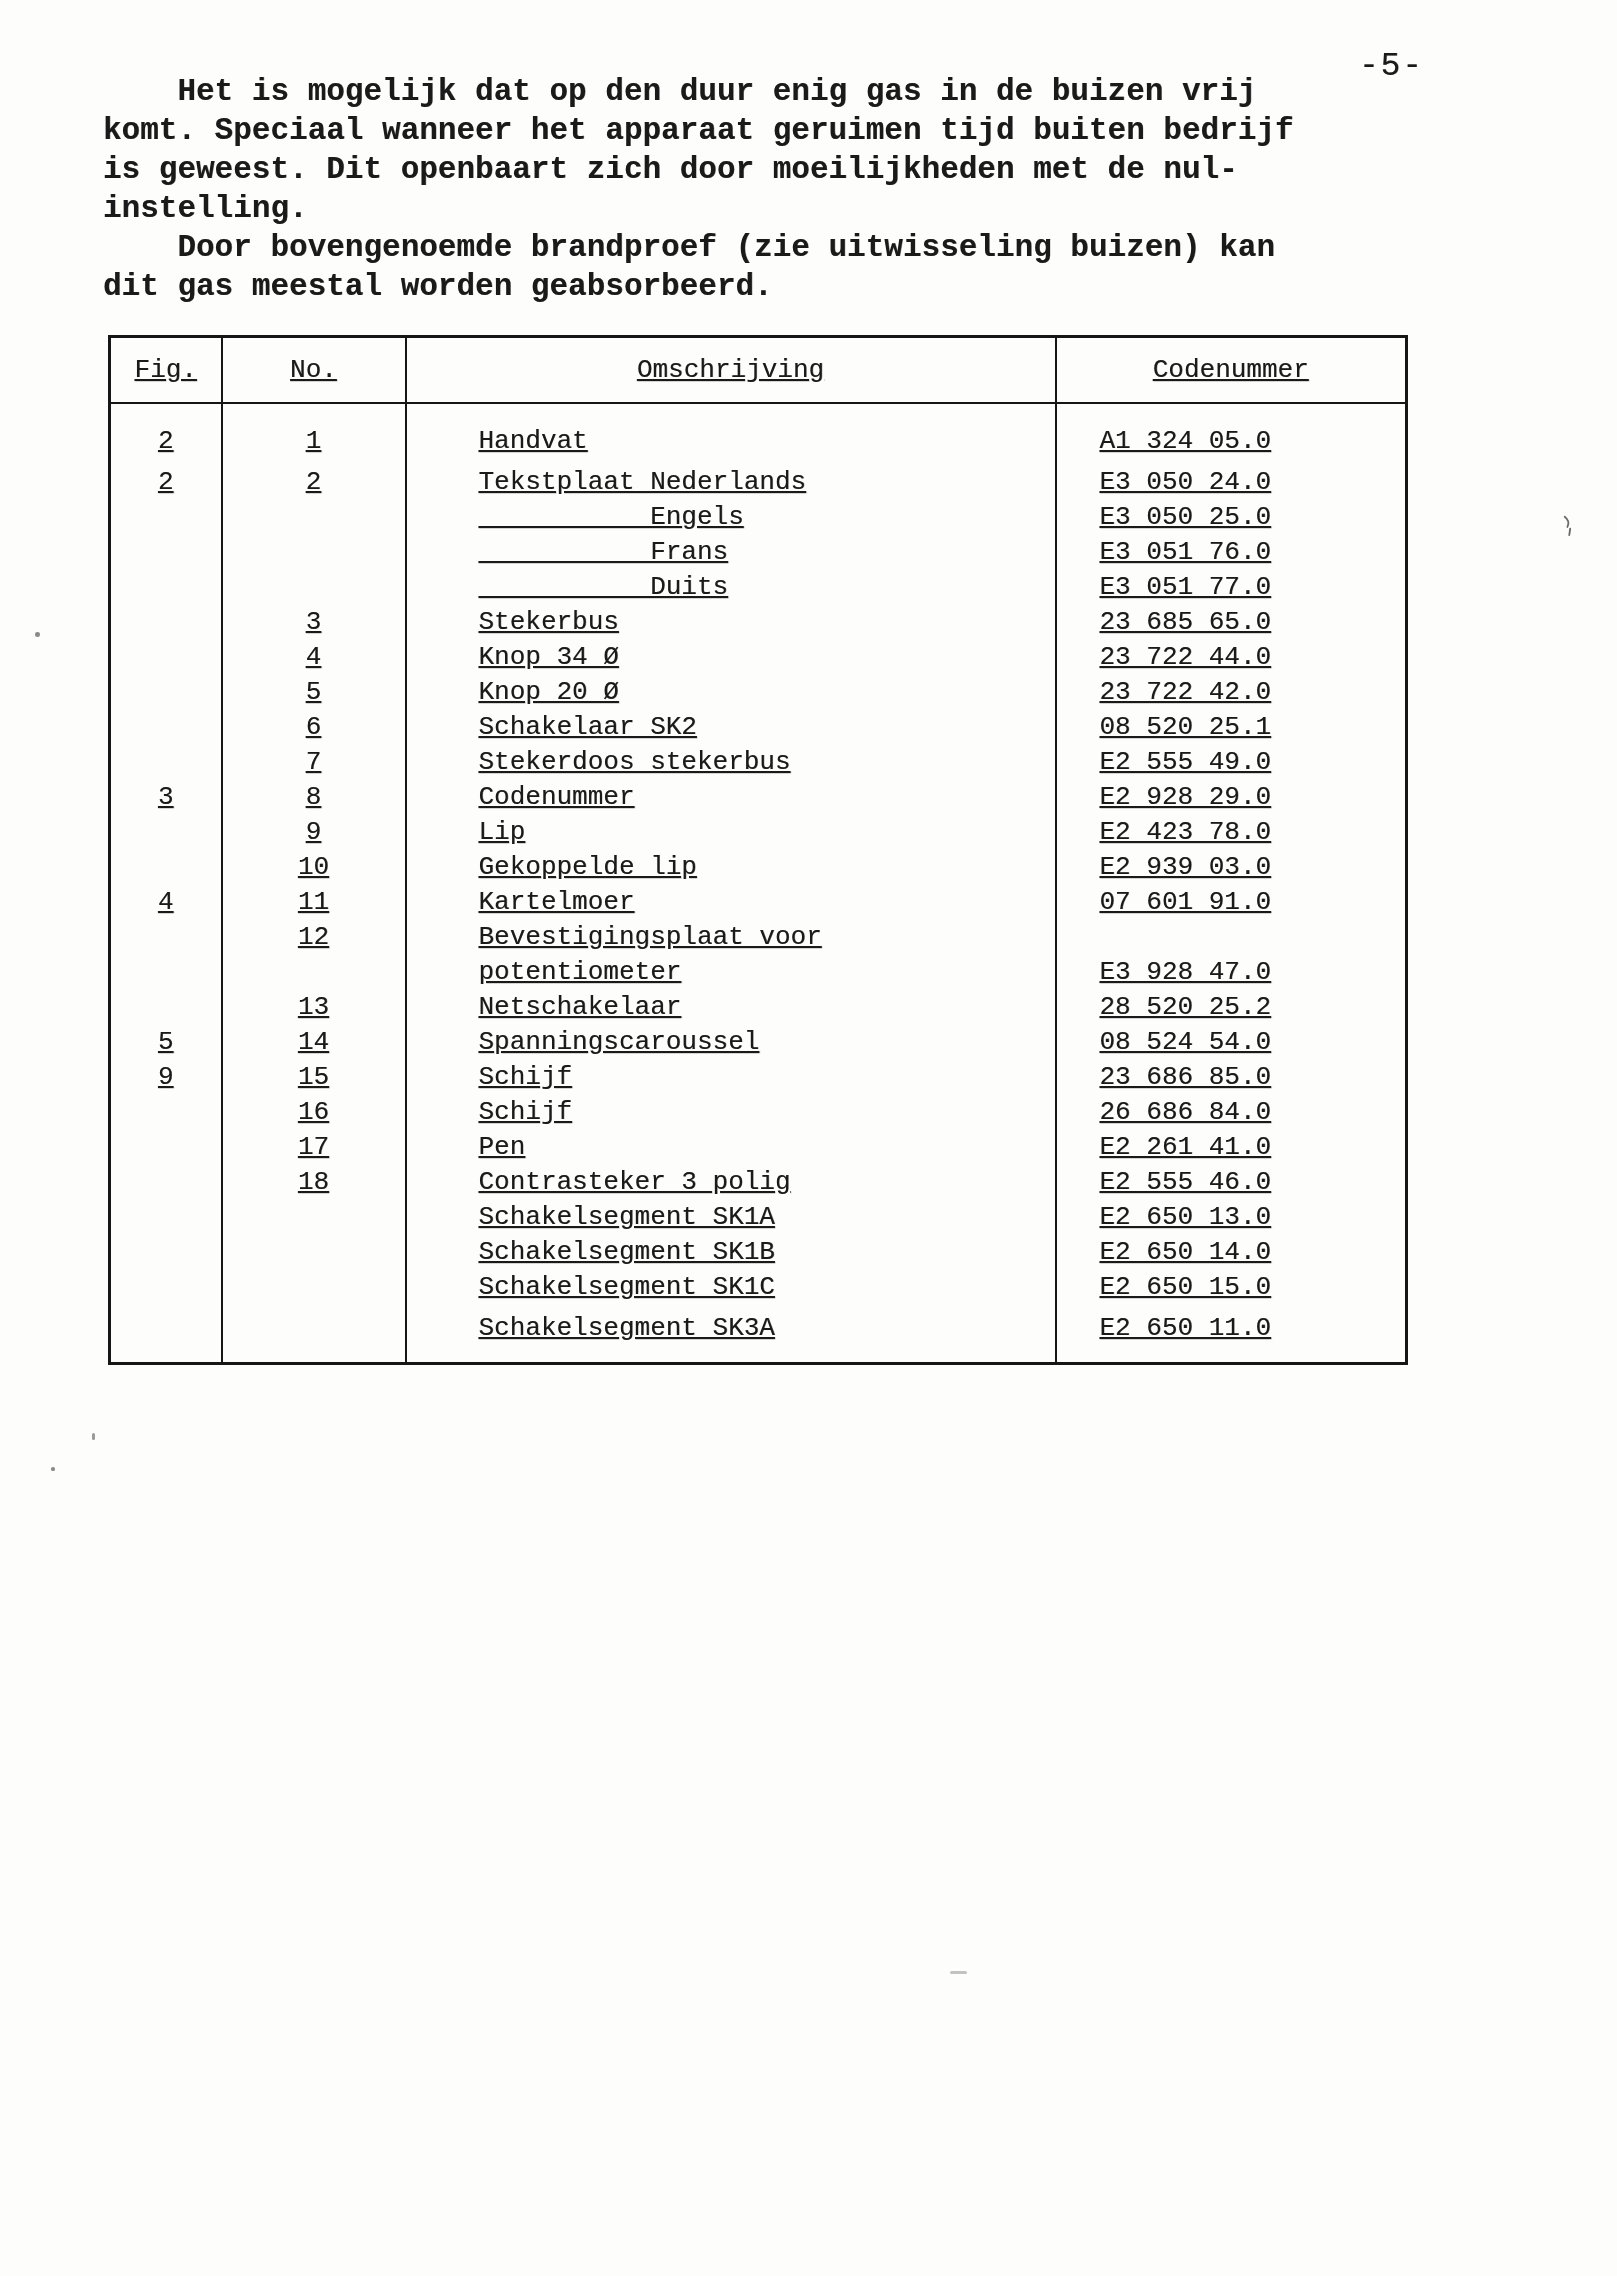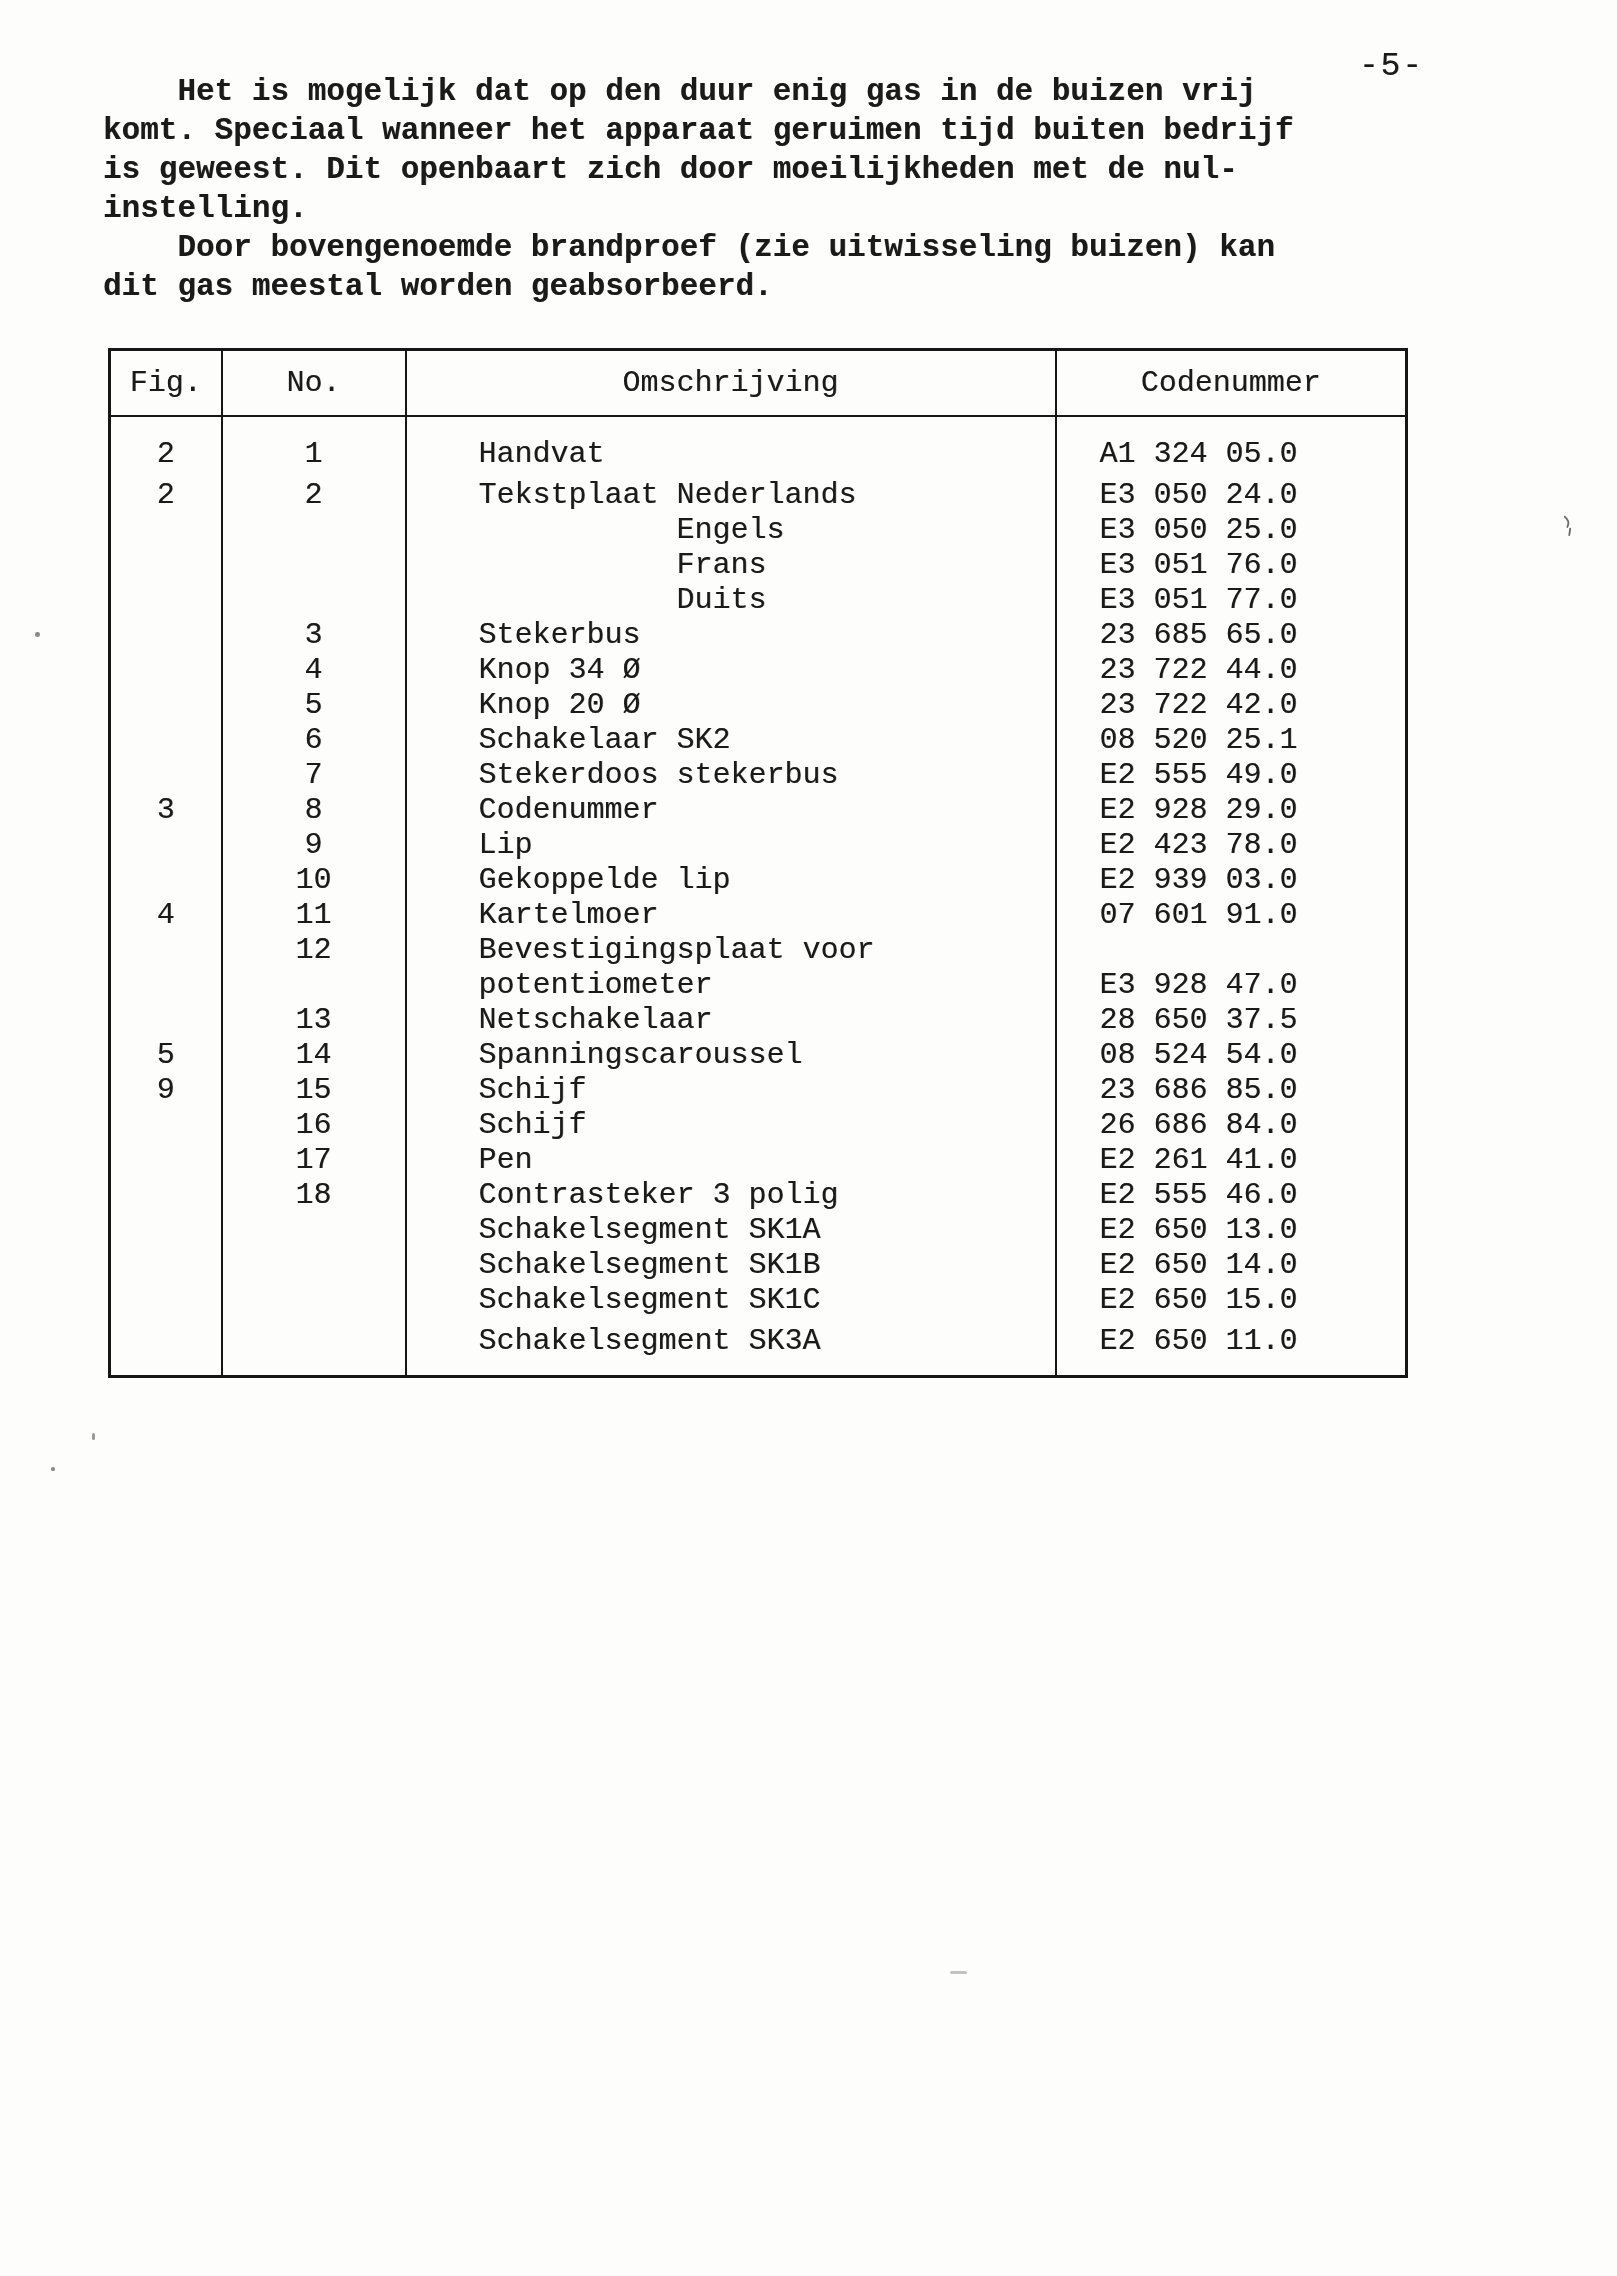--- a/index.html
+++ b/index.html
@@ -31,24 +31,25 @@
     font-size: 31px;
     line-height: 39px;
   }
   .para-line {
     white-space: pre;
     font-weight: bold;
   }
   .parts-table {
     border-collapse: collapse;
     table-layout: fixed;
-    margin: 42px 0 0 108px;
+    margin: 29px 0 0 108px;
     width: 1297px;
     border: 3.7px solid #161616;
-    font-size: 30px;
+    font-size: 26px;
+    text-decoration: underline;
   }
   .parts-table th {
     font-weight: normal;
     height: 64px;
     border-bottom: 2.8px solid #161616;
     text-align: center;
     padding: 0;
   }
   .parts-table td {
     height: 35px;
@@ -219,21 +220,21 @@
         <tr>
           <td class="fig-cell col-sep"></td>
           <td class="no-cell col-sep"></td>
           <td class="desc-cell col-sep">potentiometer</td>
           <td class="code-cell">E3 928 47.0</td>
         </tr>
         <tr>
           <td class="fig-cell col-sep"></td>
           <td class="no-cell col-sep">13</td>
           <td class="desc-cell col-sep">Netschakelaar</td>
-          <td class="code-cell">28 650 37.5</td>
+          <td class="code-cell">28 520 25.2</td>
         </tr>
         <tr>
           <td class="fig-cell col-sep">5</td>
           <td class="no-cell col-sep">14</td>
           <td class="desc-cell col-sep">Spanningscaroussel</td>
           <td class="code-cell">08 524 54.0</td>
         </tr>
         <tr>
           <td class="fig-cell col-sep">9</td>
           <td class="no-cell col-sep">15</td>

